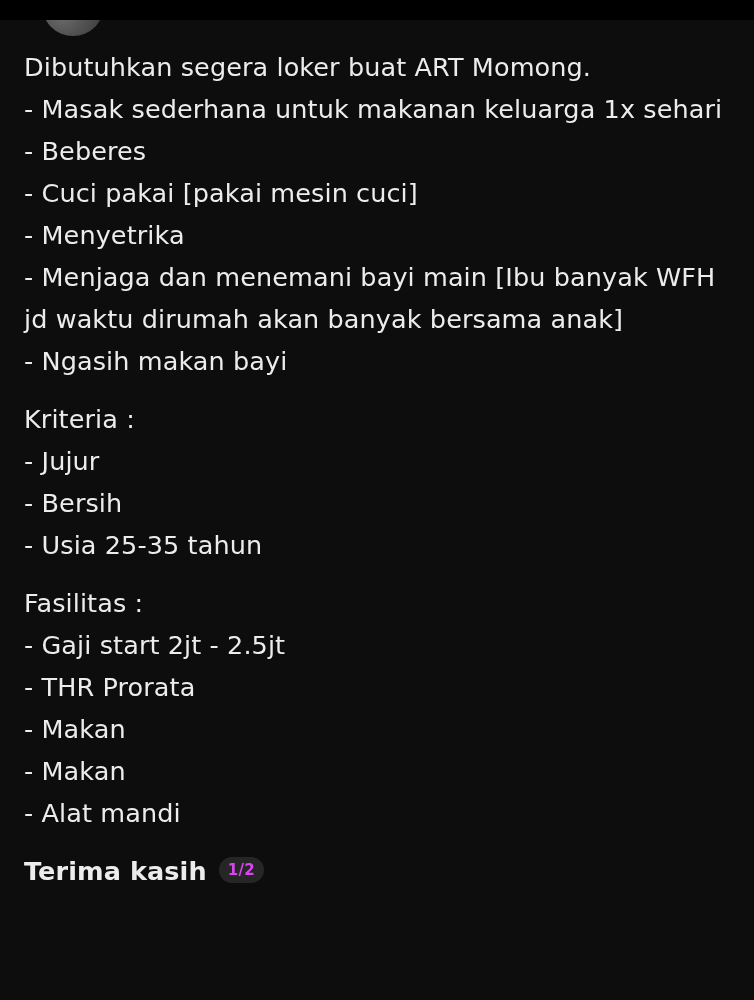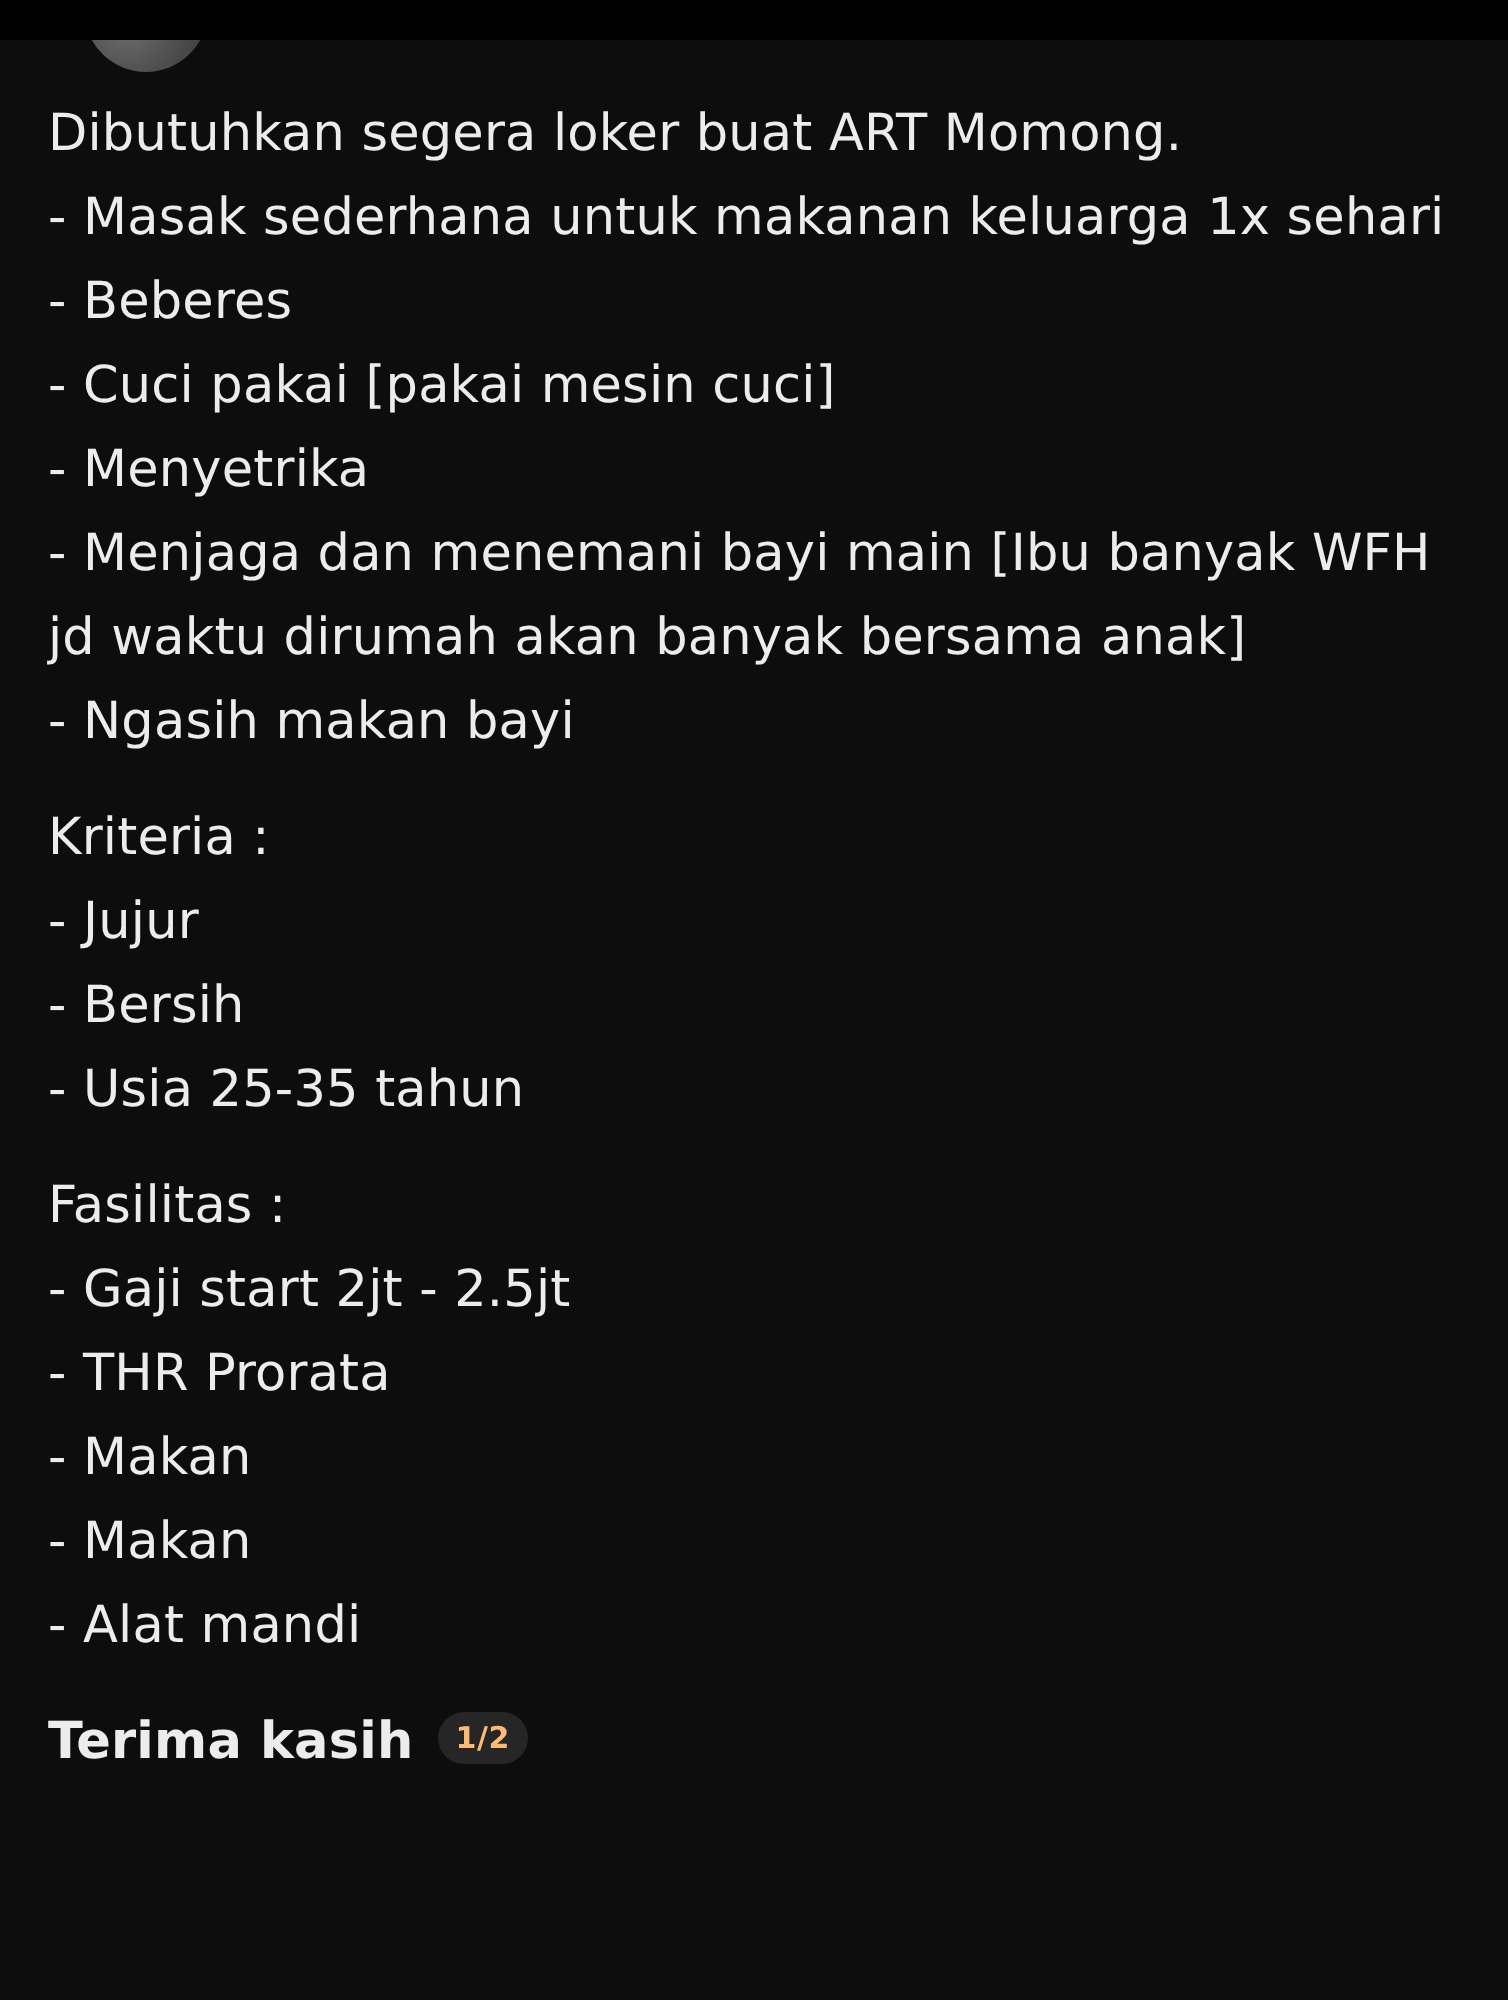--- a/index.html
+++ b/index.html
@@ -68,21 +68,21 @@
   }
   .page-badge {
     display: inline-flex;
     align-items: center;
     justify-content: center;
     min-width: 44px;
     height: 26px;
     padding: 0 9px;
     border-radius: 13px;
     background: #262626;
-    color: #fdba74;
+    color: #d946ef;
     font-size: 15px;
     line-height: 26px;
     letter-spacing: 0.3px;
     position: relative;
     top: -5px;
     box-sizing: border-box;
   }
 </style>
 </head>
 <body>

